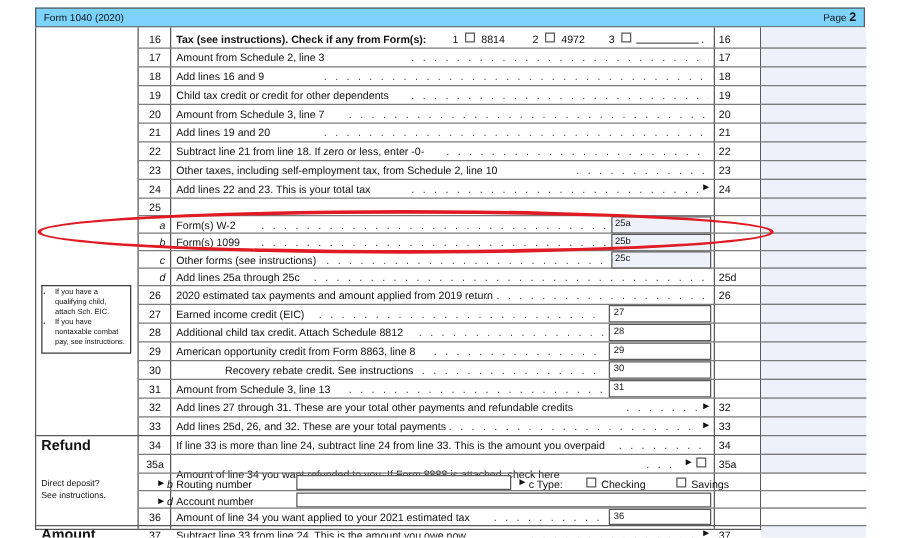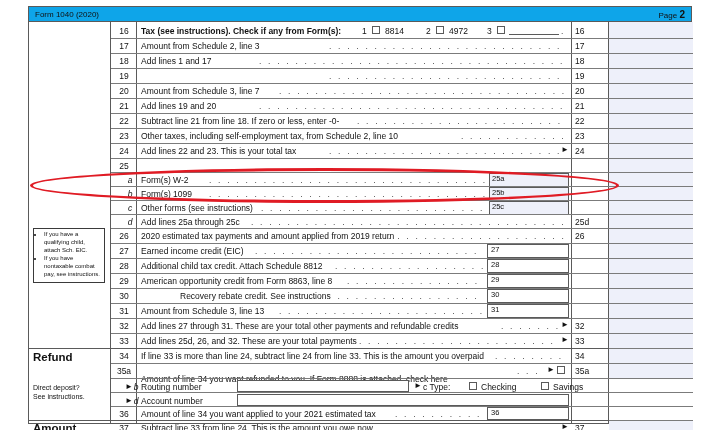--- a/index.html
+++ b/index.html
@@ -21,21 +21,21 @@
     box-sizing: border-box;
   }
   
   .hdr {
     position: absolute;
     left: 28px;
     top: 6px;
     width: 664px;
     height: 16px;
     border: 1px solid #5a5a5a;
-    background: #0ea5e9;
+    background: #7dd3fc;
     box-sizing: border-box;
   }
   .hdr-left {
     position: absolute;
     left: 6px;
     top: 3px;
     font-size: 8px;
     color: #111;
   }
   .hdr-right {
@@ -262,27 +262,28 @@
 
     <div class="rline" style="top:16px;"></div>
     <div class="rnum" style="left:82px; top:19px;">17</div>
     <div class="rtext" style="left:112px; top:19px;">Amount from Schedule 2, line 3</div>
     <div class="dots" style="left:300px; top:19px; width:238px;">. . . . . . . . . . . . . . . . . . . . . . . . . . . . . . . . . .</div>
     <div class="amtnum" style="left:546px; top:19px;">17</div>
     <div class="valbox" style="top:16px; height:15px;"></div>
 
     <div class="rline" style="top:31px;"></div>
     <div class="rnum" style="left:82px; top:34px;">18</div>
-    <div class="rtext" style="left:112px; top:34px;">Add lines 1 and 17</div>
+    <div class="rtext" style="left:112px; top:34px;">Add lines 16 and 9</div>
     <div class="dots" style="left:230px; top:34px; width:308px;">. . . . . . . . . . . . . . . . . . . . . . . . . . . . . . . . . . . . . . . . . . .</div>
     <div class="amtnum" style="left:546px; top:34px;">18</div>
     <div class="valbox" style="top:31px; height:15px;"></div>
 
     <div class="rline" style="top:46px;"></div>
     <div class="rnum" style="left:82px; top:49px;">19</div>
+    <div class="rtext" style="left:112px; top:49px;">Child tax credit or credit for other dependents</div>
     <div class="dots" style="left:300px; top:49px; width:238px;">. . . . . . . . . . . . . . . . . . . . . . . . . . . . . . . . . .</div>
     <div class="amtnum" style="left:546px; top:49px;">19</div>
     <div class="valbox" style="top:46px; height:15px;"></div>
 
     <div class="rline" style="top:61px;"></div>
     <div class="rnum" style="left:82px; top:64px;">20</div>
     <div class="rtext" style="left:112px; top:64px;">Amount from Schedule 3, line 7</div>
     <div class="dots" style="left:250px; top:64px; width:288px;">. . . . . . . . . . . . . . . . . . . . . . . . . . . . . . . . . . . . . . .</div>
     <div class="amtnum" style="left:546px; top:64px;">20</div>
     <div class="valbox" style="top:61px; height:15px;"></div>

